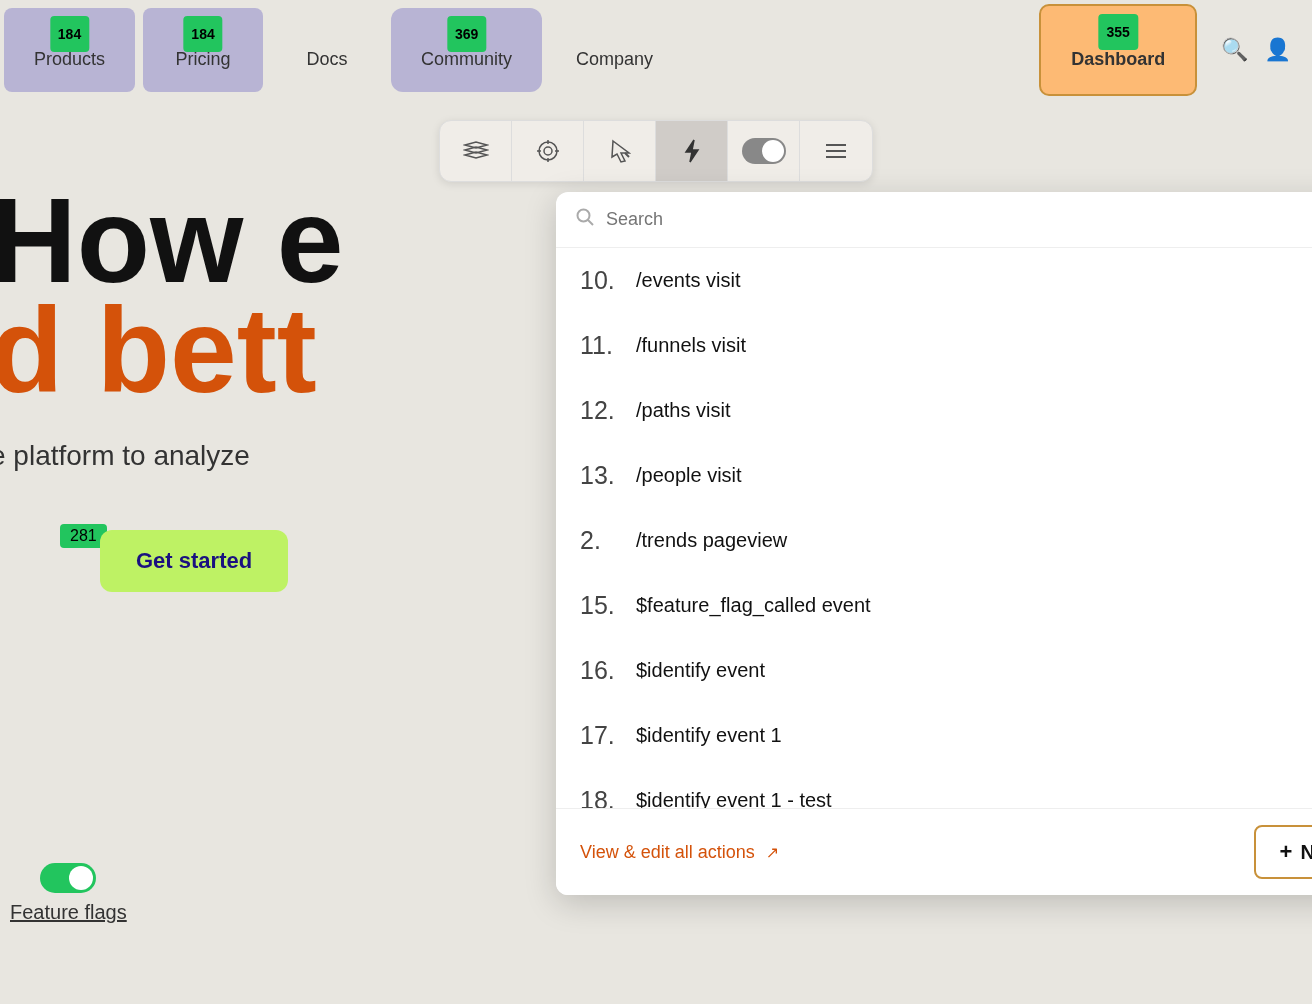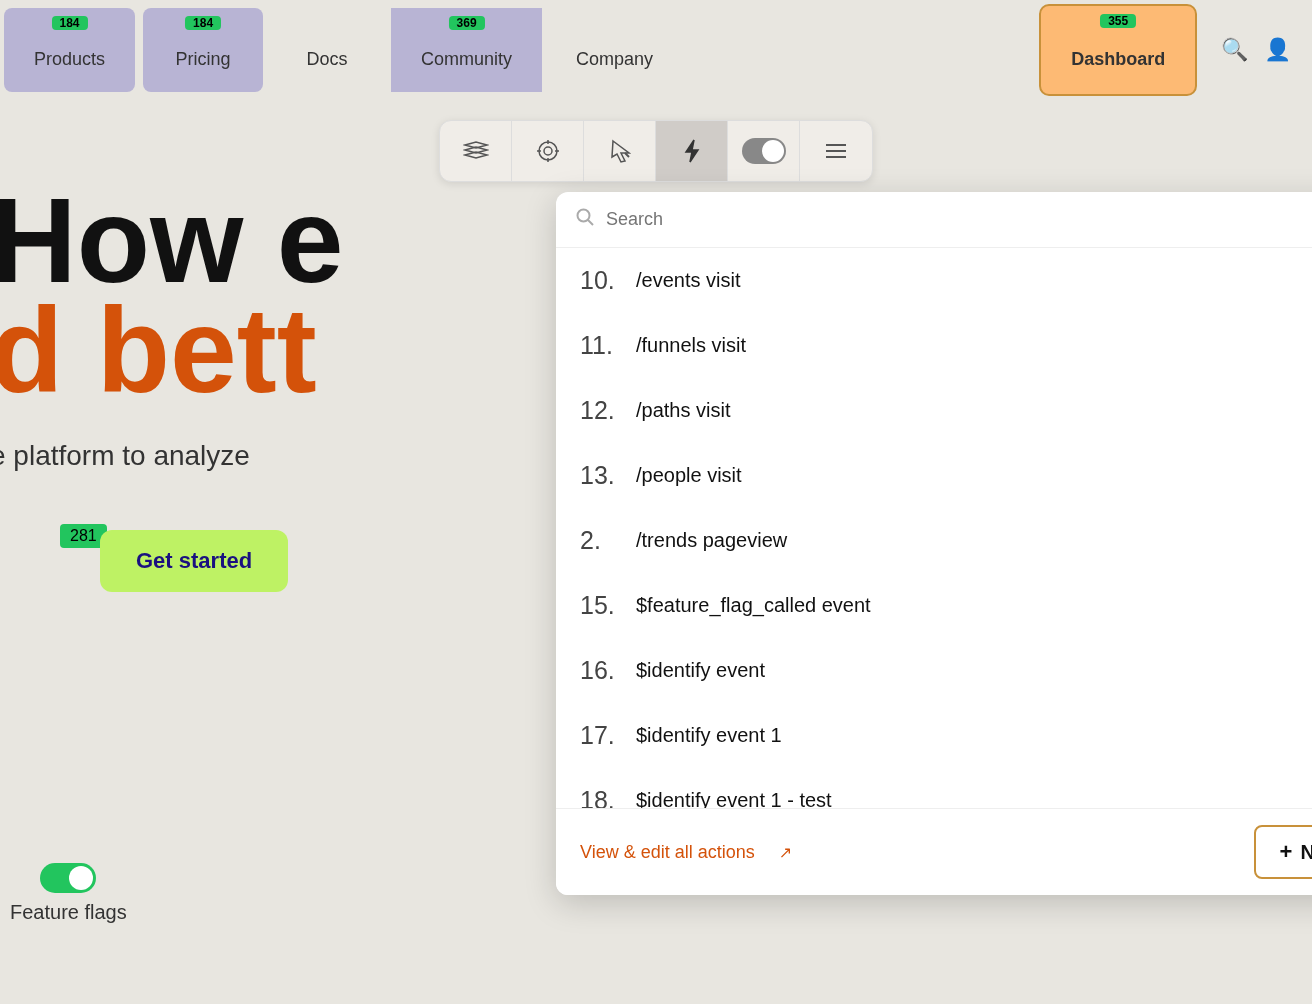--- a/index.html
+++ b/index.html
@@ -34,35 +34,35 @@
       font-weight: 400;
       min-width: 120px;
     }
     .nav-badge {
       position: absolute;
       top: 8px;
       left: 50%;
       transform: translateX(-50%);
       background: #22c55e;
       color: #000;
-      font-size: 12px;
+      font-size: 14px;
       font-weight: 700;
-      padding: 0 8px;
+      padding: 10px 8px;
       border-radius: 4px;
       white-space: nowrap;
     }
     .nav-label {
       margin-top: 18px;
       font-size: 18px;
       color: #333;
       text-align: center;
     }
     .nav-item.products { background: #b8b4d4; border-radius: 8px; margin: 8px 4px; }
     .nav-item.pricing  { background: #b8b4d4; border-radius: 8px; margin: 8px 4px; }
-    .nav-item.community{ background: #b8b4d4; border-radius: 0; margin: 8px 4px; }
+    .nav-item.community{ background: #b8b4d4; border-radius: 12px; margin: 8px 4px; }
     .nav-item.dashboard {
       background: #fdba74;
       border: 2px solid #c8913a;
       border-radius: 10px;
       margin: 4px 4px;
       font-weight: 700;
     }
     .nav-spacer { flex: 1; }
     .nav-icons {
       display: flex;
@@ -156,20 +156,21 @@
       right: 3px;
       top: 3px;
       width: 24px;
       height: 24px;
       background: #fff;
       border-radius: 50%;
     }
     .feature-flags-label {
       font-size: 20px;
       color: #333;
+      text-decoration: underline;
     }
 
     
     .toolbar {
       position: absolute;
       top: 120px;
       left: 50%;
       transform: translateX(-50%);
       display: flex;
       background: #f0ede8;
@@ -287,21 +288,21 @@
       padding: 16px 24px;
       border-top: 1px solid #eee;
       background: #fff;
     }
     .view-edit-link {
       color: #d4520a;
       font-size: 18px;
       cursor: pointer;
       display: flex;
       align-items: center;
-      gap: 24px;
+      gap: 11px;
       text-decoration: none;
     }
     .external-icon {
       font-size: 16px;
     }
     .new-action-btn {
       display: flex;
       align-items: center;
       gap: 8px;
       background: #fff;

